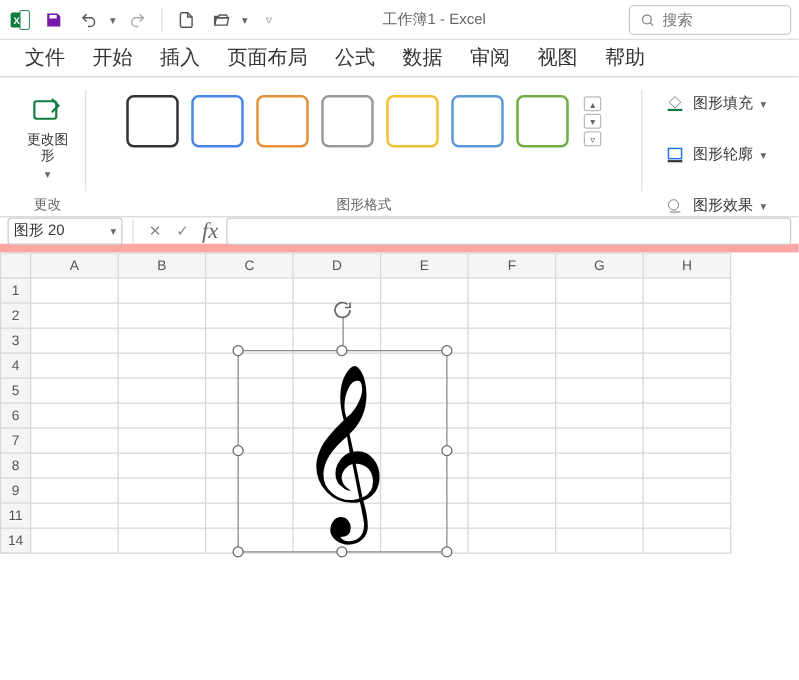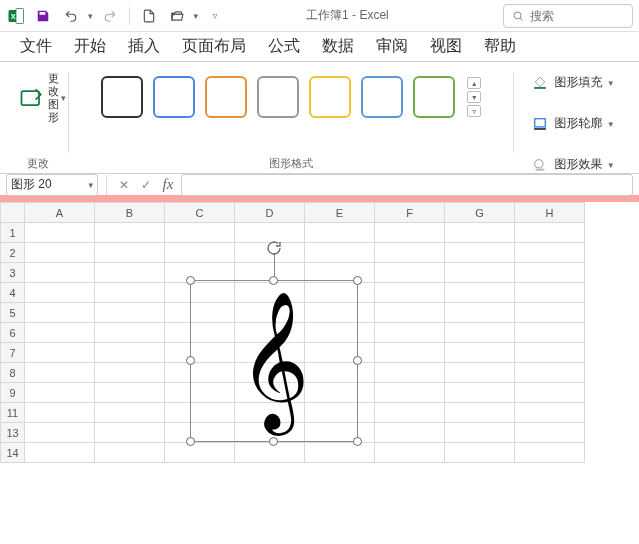--- a/index.html
+++ b/index.html
@@ -20,21 +20,21 @@
   .tab { padding: 6px 10px; font-size: 16px; color: #333; cursor: pointer; }
   .tab.active { color: #107c41; font-weight:600; position:relative;}
   .tab.active::after{content:""; position:absolute; left:8px; right:8px; bottom:-1px; height:3px; background:#107c41; border-radius:2px;}
 
   
   .ribbon { height: 112px; display: flex; border-bottom: 1px solid #d0d0d0; background:#fff; padding:4px 8px 0 8px;}
   .group { display:flex; flex-direction:column; align-items:center; padding:2px 8px 0 8px; position:relative;}
   .group-inner{display:flex; align-items:flex-start; gap:6px; height:86px;}
   .group-label{font-size:11px; color:#666; margin-top:2px;}
   .group-sep{width:1px; background:#e0e0e0; margin:6px 0 20px 0;}
-  .big-btn{display:flex; flex-direction:row; align-items:center; justify-content:flex-start; width:44px; padding:4px 2px; cursor:pointer; border-radius:4px; gap:2px;}
+  .big-btn{display:flex; flex-direction:column; align-items:center; justify-content:flex-start; width:44px; padding:4px 2px; cursor:pointer; border-radius:4px; gap:2px;}
   .big-btn .ic{height:32px; display:flex; align-items:center; justify-content:center;}
   .big-btn .lbl{font-size:11px; text-align:center; line-height:13px; color:#333;}
   .chev{font-size:9px; color:#666;}
 
   .style-gallery{display:flex; align-items:center; gap:10px; padding:8px 4px;}
   .style-swatch{width:42px; height:42px; border-radius:6px; background:#fff;}
   .sw0{border:2px solid #333;}
   .sw1{border:2px solid #4a86e8;}
   .sw2{border:2px solid #e69138;}
   .sw3{border:2px solid #999999;}
@@ -47,21 +47,21 @@
   .format-btns{display:flex; flex-direction:column; gap:20px; padding:4px 6px;}
   .fmt-row{display:flex; align-items:center; gap:6px; cursor:pointer; padding:2px 4px; border-radius:3px; font-size:12px; white-space:nowrap;}
   .fmt-ic{width:16px; height:16px; display:flex; align-items:center; justify-content:center;}
 
   
   .fbar { height: 28px; display:flex; align-items:center; border-bottom:7px solid #fca5a5; background:#fff; padding:2px 6px; gap:4px;}
   .namebox{display:flex; align-items:center; border:1px solid #ccc; border-radius:3px; height:22px; padding:0 4px; gap:4px; width:92px;}
   .namebox span:first-child{flex:1; font-size:12px; color:#333; white-space:nowrap;}
   .fbar-sep{width:1px; height:20px; background:#ddd; margin:0 4px;}
   .fbar-ic{width:18px; height:18px; display:flex; align-items:center; justify-content:center; color:#888;}
-  .fx{font-style:italic; font-family:"Times New Roman",serif; color:#666; font-size:15px;}
+  .fx{font-style:italic; font-family:"Times New Roman",serif; color:#666; font-size:18px;}
   .formula-input{flex:1; border:1px solid #ccc; border-radius:3px; height:22px; padding:0 6px; font-size:12px; outline:none;}
 
   
   .grid-area{position:relative; overflow:hidden; height: calc(544px - 32px - 30px - 112px - 28px);}
   table.sheet{border-collapse:collapse; table-layout:fixed;}
   .sheet th, .sheet td{border:1px solid #d8d8d8; font-size:11px; color:#555; font-weight:normal; background:#fff;}
   .sheet thead th{background:#f5f5f5; height:20px; text-align:center;}
   .sheet tbody th{background:#f5f5f5; width:24px; text-align:center; height:20px;}
   .corner{width:24px; background:#f5f5f5;}
   .colw{width:70px;}
@@ -356,31 +356,20 @@
           <td></td>
           <td></td>
           <td></td>
           <td></td>
           <td></td>
           <td></td>
           <td></td>
           <td></td>
         </tr>
         <tr>
-          <th>13</th>
-          <td></td>
-          <td></td>
-          <td></td>
-          <td></td>
-          <td></td>
-          <td></td>
-          <td></td>
-          <td></td>
-        </tr>
-        <tr>
           <th>14</th>
           <td></td>
           <td></td>
           <td></td>
           <td></td>
           <td></td>
           <td></td>
           <td></td>
           <td></td>
         </tr>

